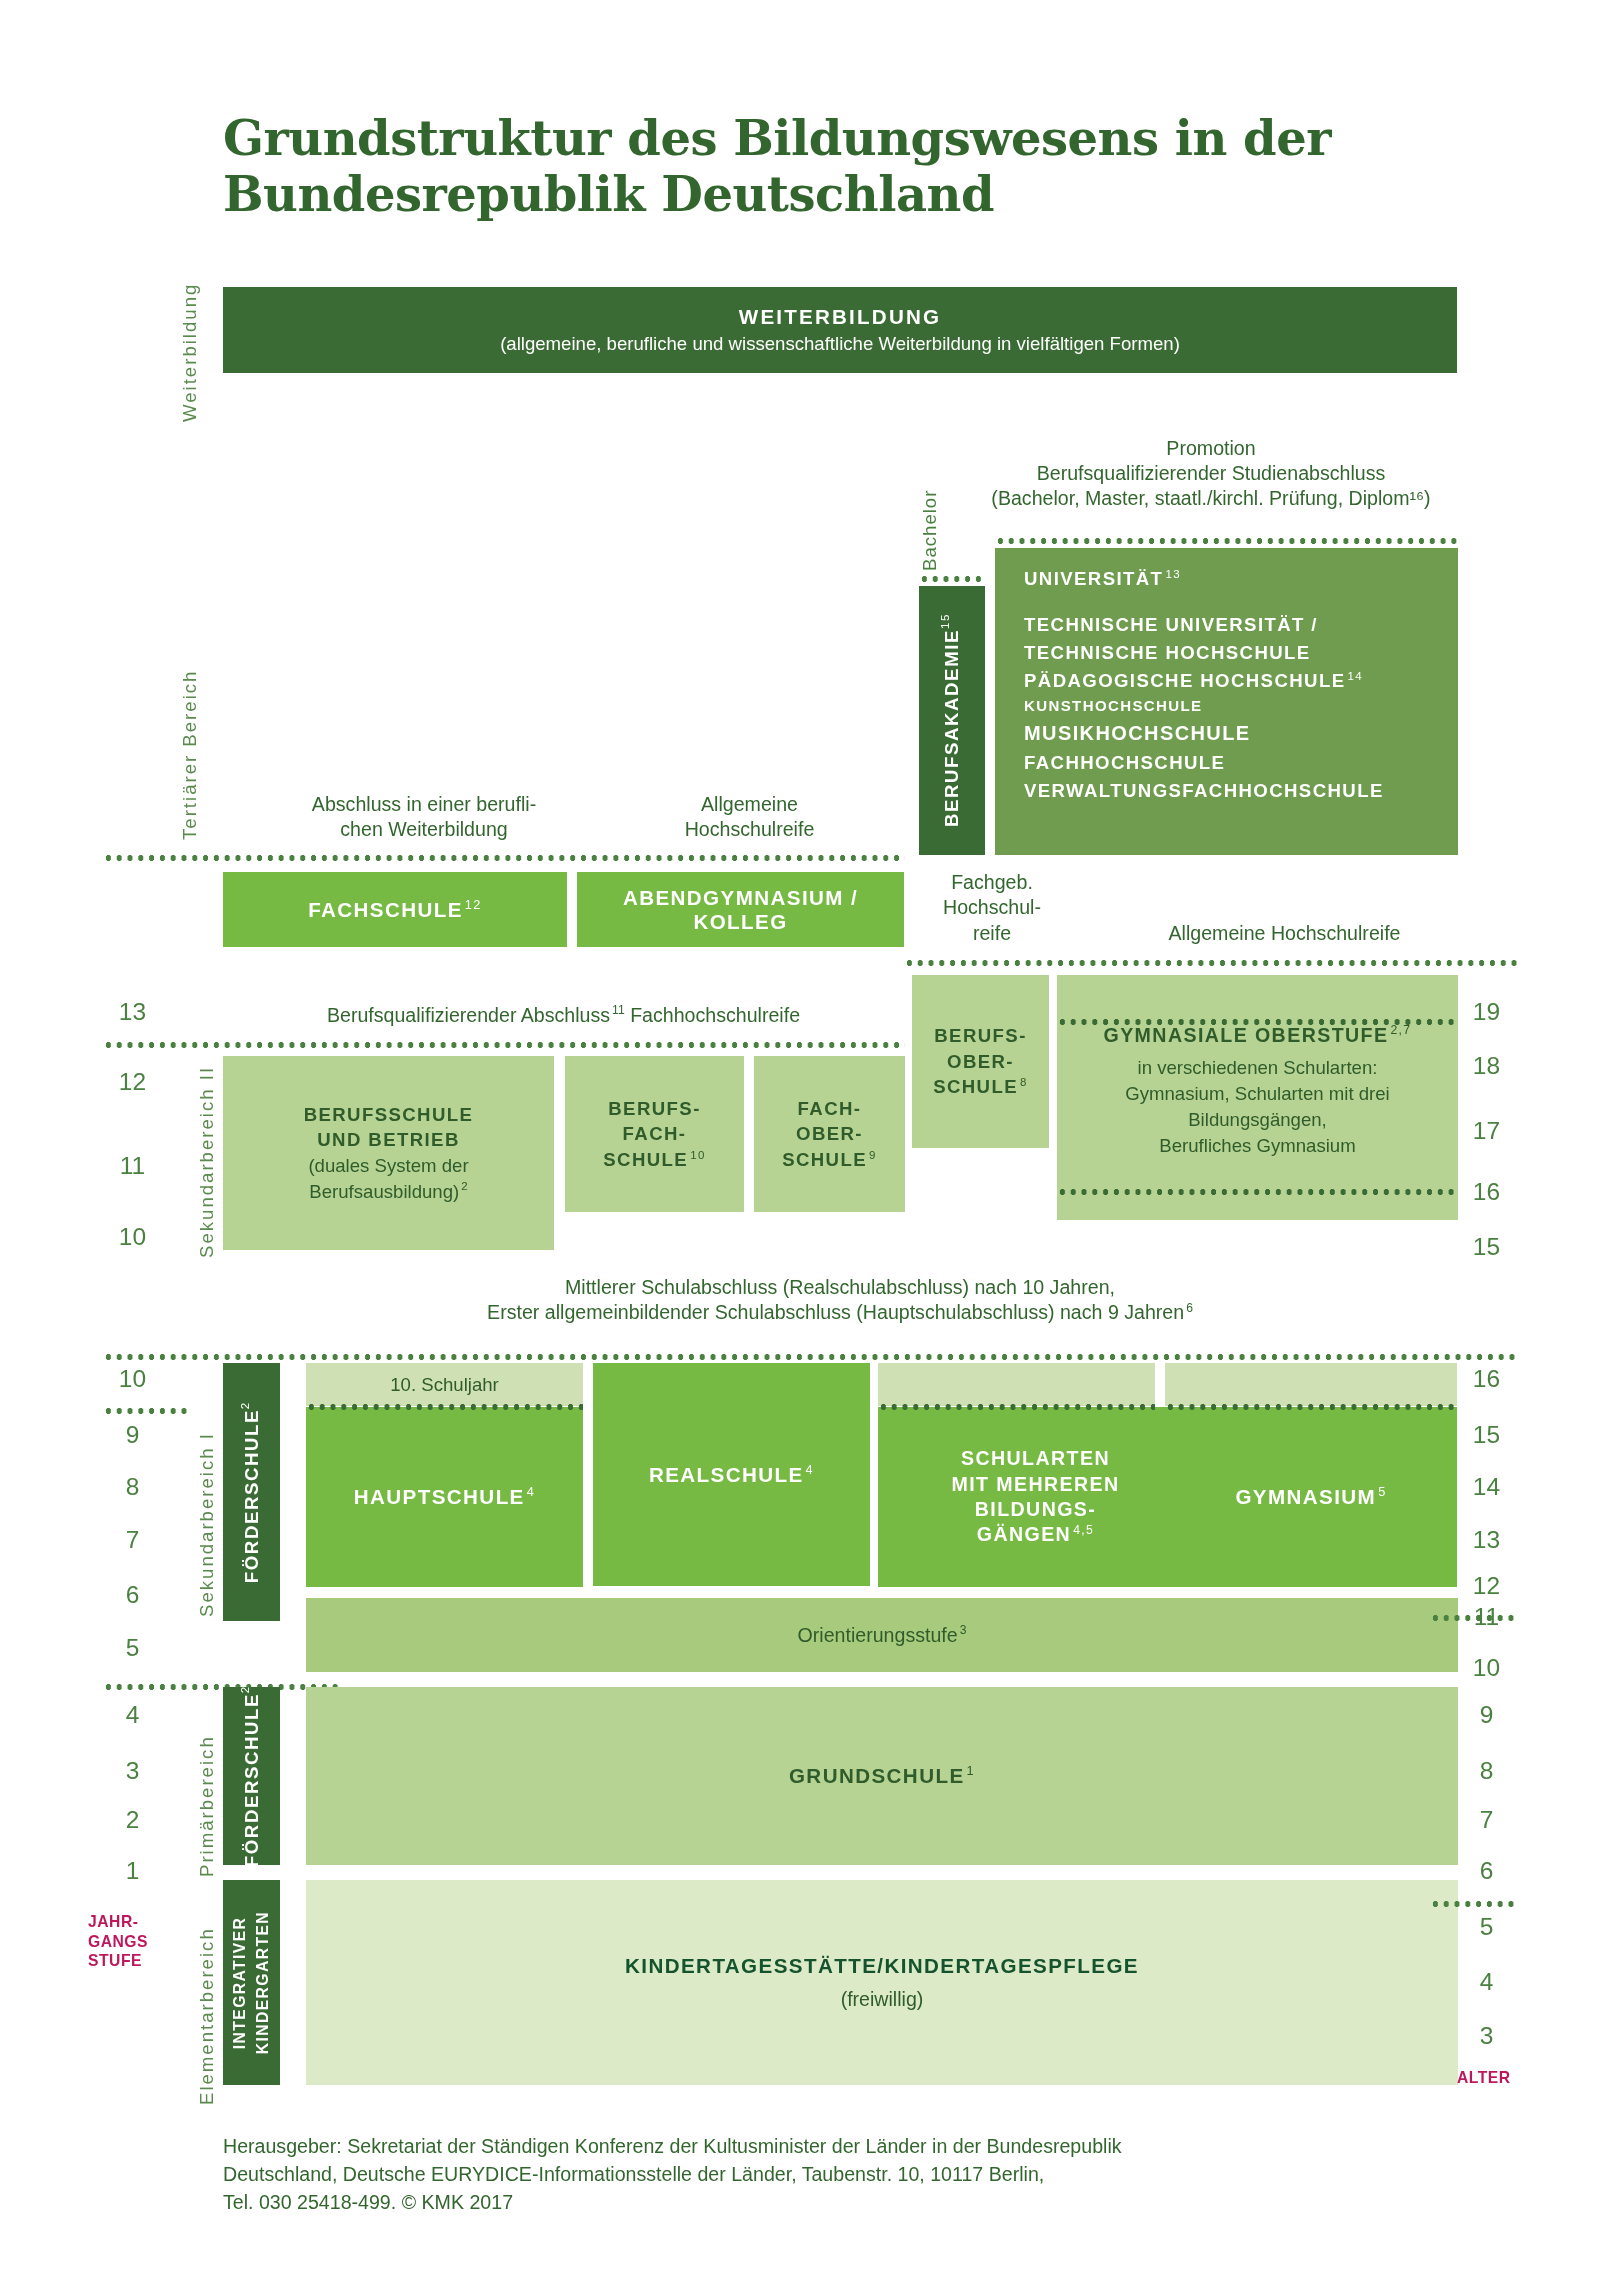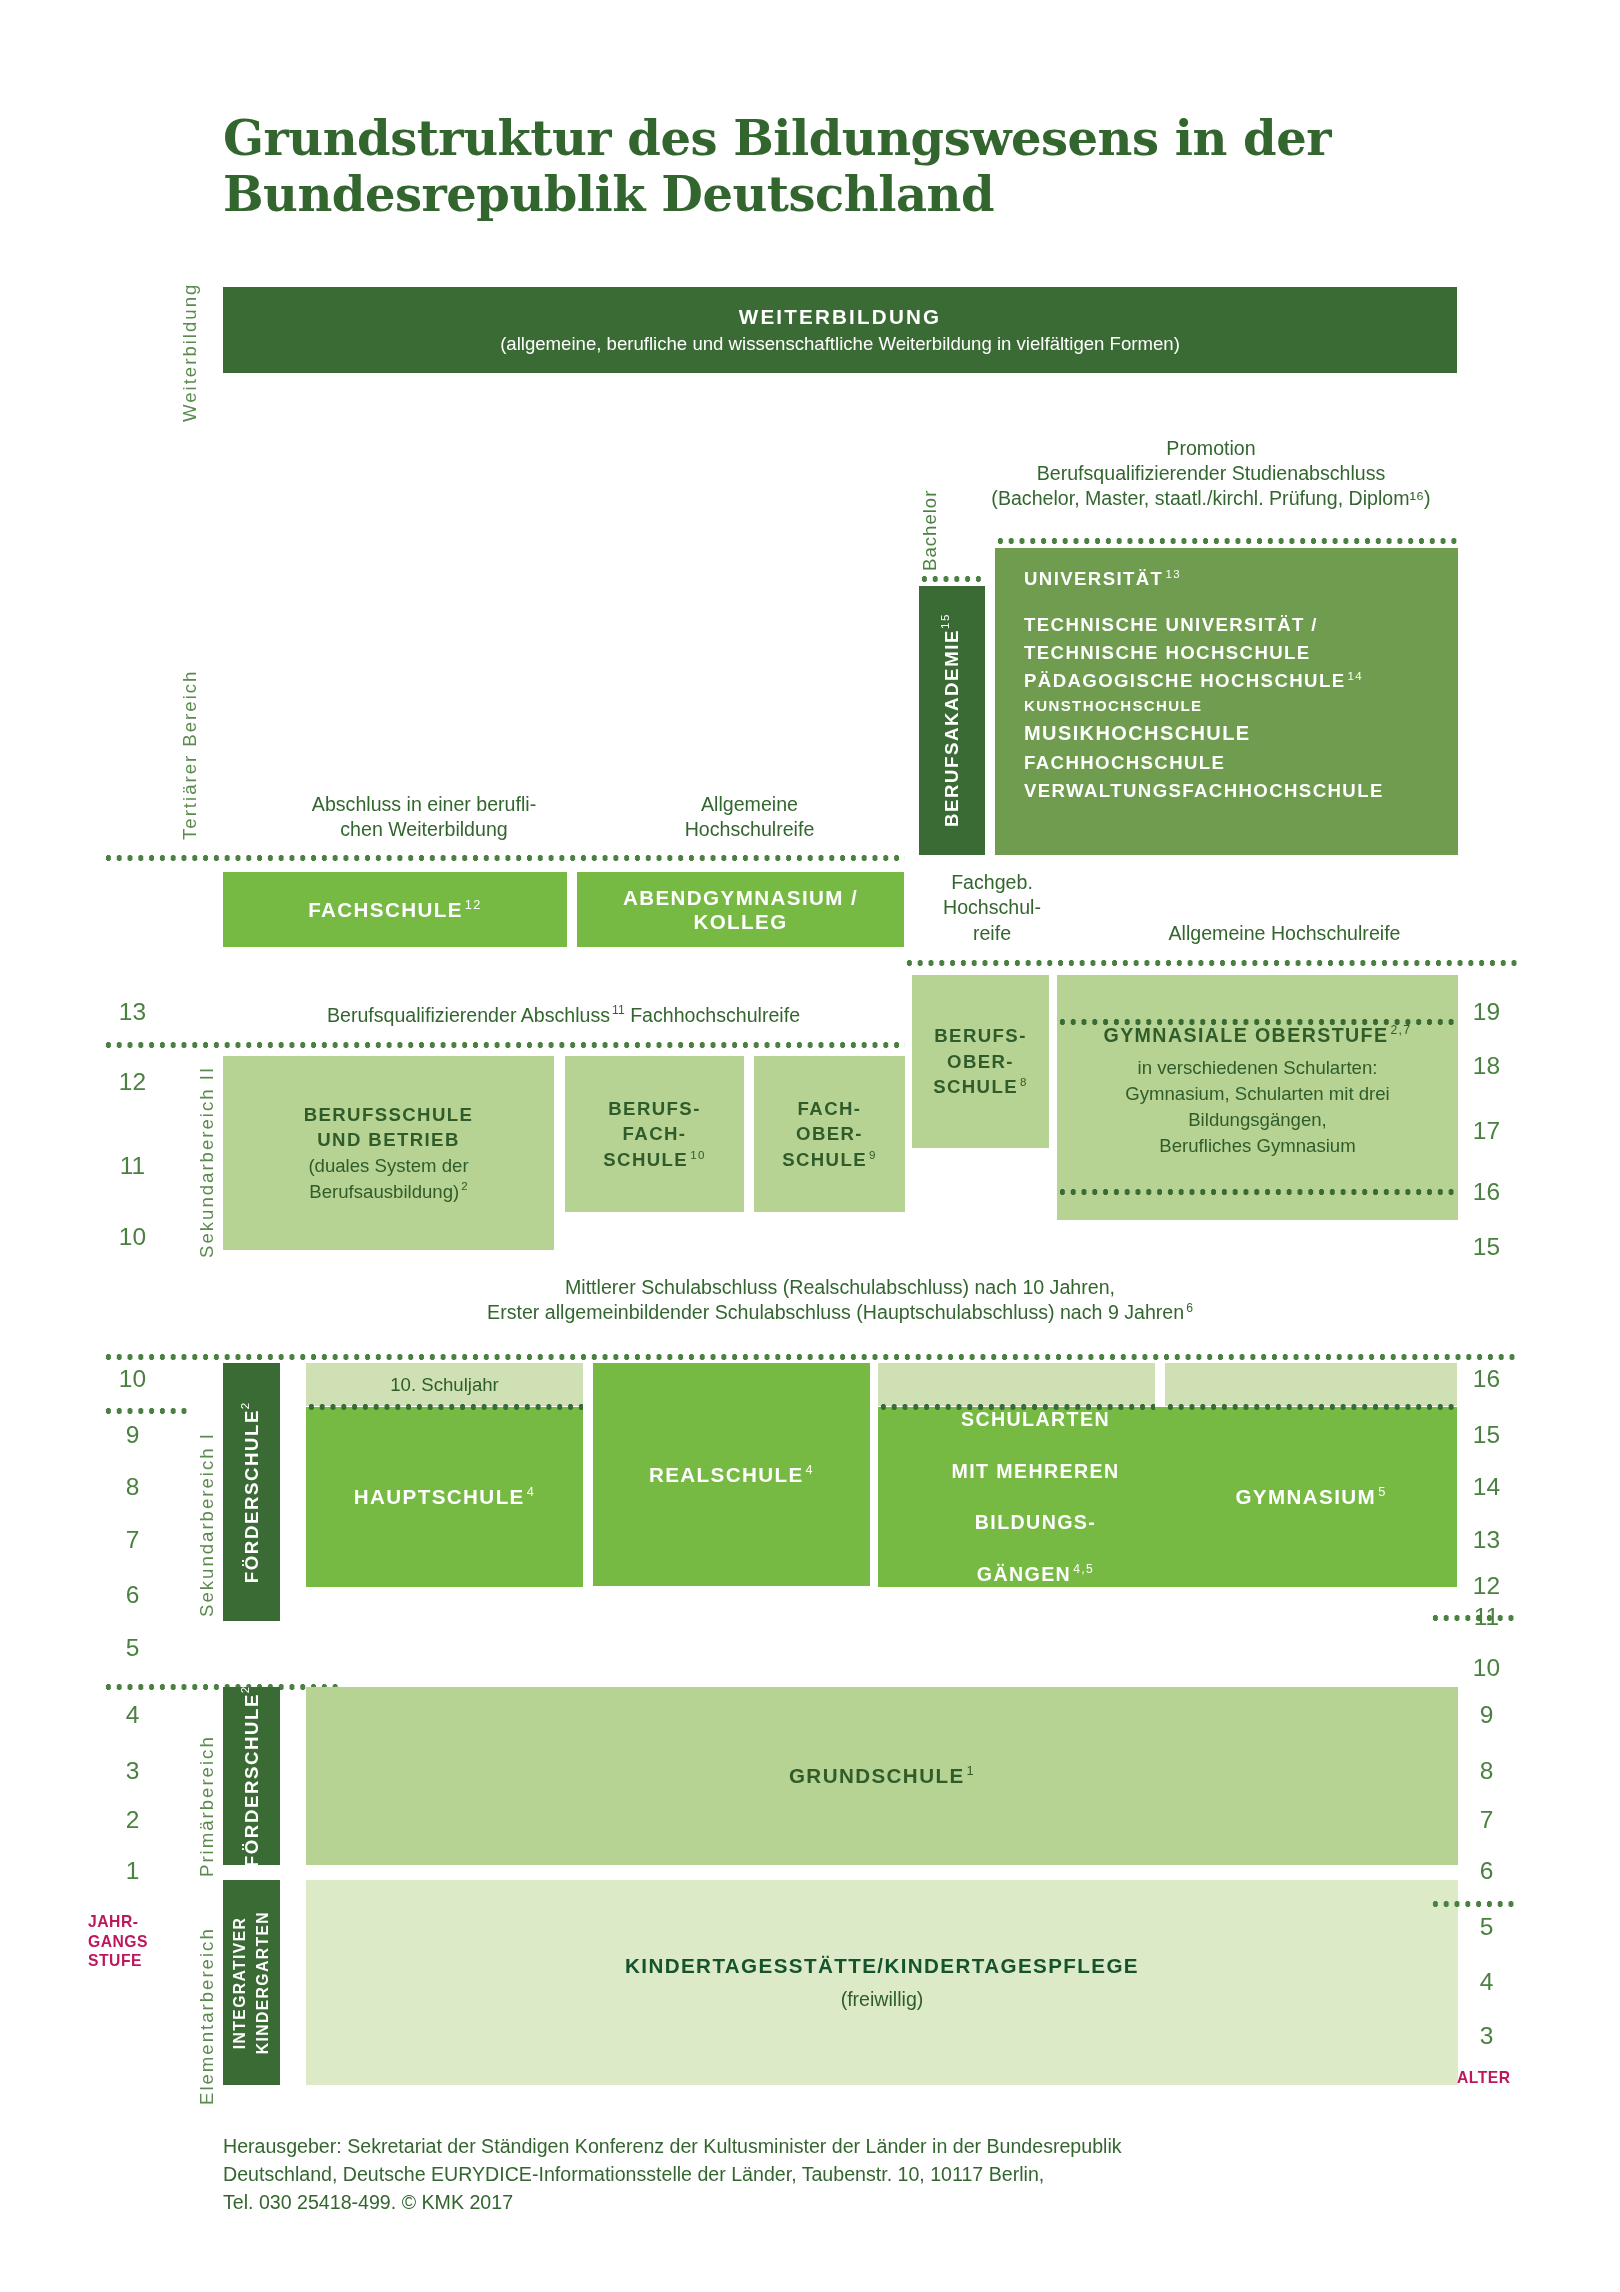--- a/index.html
+++ b/index.html
@@ -237,38 +237,43 @@
   </div>
   <div class="dotline onbox" style="left:306px;top:1404px;width:277px;"></div>
 
   <div class="box bx-bright" style="left:593px;top:1363px;width:277px;height:223px;">
     <div class="caps" style="font-size:20.6px;">
       <span>REALSCHULE</span><sup>4</sup>
     </div>
   </div>
 
   <div class="box bx-pale" style="left:878px;top:1363px;width:277px;height:43px;"></div>
-  <div class="box bx-bright" style="left:878px;top:1407px;width:315px;height:180px;flex-direction:column;line-height:1.3;justify-content:space-between;">
+  <div class="box bx-bright" style="left:878px;top:1407px;width:315px;height:180px;flex-direction:column;line-height:1.3;">
     <div class="caps" style="font-size:19.6px;">SCHULARTEN</div>
     <div class="caps" style="font-size:19.6px;">MIT MEHREREN</div>
     <div class="caps" style="font-size:19.6px;">BILDUNGS-</div>
     <div class="caps" style="font-size:19.6px;">
       <span>GÄNGEN</span><sup>4,5</sup>
     </div>
   </div>
   <div class="dotline onbox" style="left:878px;top:1404px;width:277px;"></div>
 
   <div class="box bx-pale" style="left:1165px;top:1363px;width:292px;height:43px;"></div>
   <div class="box bx-bright" style="left:1165px;top:1407px;width:292px;height:180px;">
     <div class="caps" style="font-size:20.6px;">
       <span>GYMNASIUM</span><sup>5</sup>
     </div>
   </div>
   <div class="dotline onbox" style="left:1165px;top:1404px;width:292px;"></div>
 
+  <div class="box bx-light" style="left:306px;top:1598px;width:1152px;height:74px;background:#a8ca7d;">
+    <div style="font-size:19.6px;color:#2f5c2a;">
+      <span>Orientierungsstufe</span><sup>3</sup>
+    </div>
+  </div>
 
   <div class="dotline" style="left:103px;top:1684px;width:235px;"></div>
 
   <div class="vlabel axis" style="left:196px;top:1723px;height:167px;">Primärbereich</div>
 
   <div class="box bx-dark" style="left:223px;top:1687px;width:57px;height:178px;">
     <div class="vlabel inbox" style="position:relative;left:auto;top:auto;height:auto;">
       <span>FÖRDERSCHULE</span><sup>2</sup>
     </div>
   </div>

